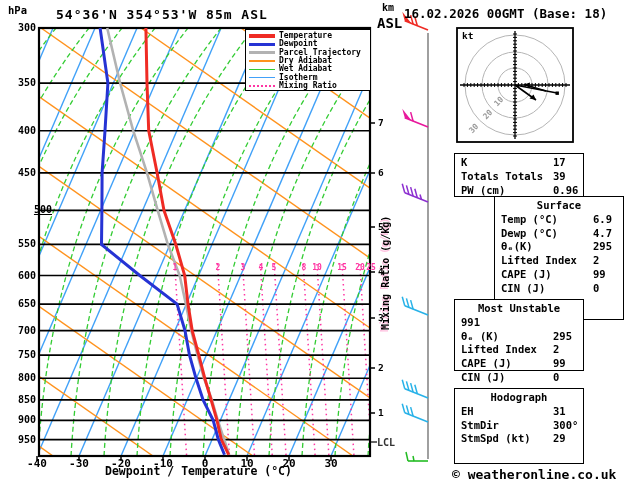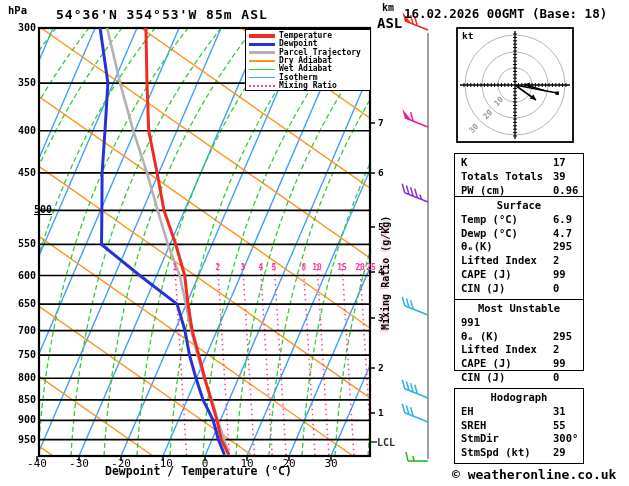--- a/index.html
+++ b/index.html
@@ -13,21 +13,21 @@
   .prow .pl{width:92px;}
   .prow .pv{flex:1;}
   .phead{font-size:10.5px;font-weight:bold;height:13.8px;line-height:13.8px;text-align:center;}
   .legend{position:absolute;left:245px;top:29px;width:126px;height:62px;border:1.7px solid #000;
           background:#fff;box-sizing:border-box;padding:2px 0 0 3px;}
   .lrow{display:flex;align-items:center;height:8.3px;}
   .lswatch{width:26px;margin-right:4px;flex:0 0 26px;}
   .ltext{font-size:8px;font-weight:bold;line-height:8px;}
   .mixlbl{position:absolute;font-size:8px;font-weight:bold;transform:translateX(-50%);}
   .plbl{position:absolute;font-size:10px;font-weight:bold;text-align:right;width:30px;}
-  .tlbl{position:absolute;font-size:11px;font-weight:normal;transform:translateX(-50%);}
+  .tlbl{position:absolute;font-size:11px;font-weight:bold;transform:translateX(-50%);}
   .kmlbl{position:absolute;font-size:9.5px;font-weight:bold;}
   .ringlbl{position:absolute;font-size:8px;font-weight:bold;color:#9a9a9a;transform:rotate(-45deg);}
 </style>
 </head>
 <body>
 
 <div id="gfx"><svg width="629" height="486" viewBox="0 0 629 486" xmlns="http://www.w3.org/2000/svg">
       <defs>
         <clipPath id="plotclip">
           <rect x="39" y="28" width="331" height="428"></rect>
@@ -281,21 +281,21 @@
       </div>
       <div class="prow">
         <span class="pl">Totals Totals</span>
         <span class="pv">39</span>
       </div>
       <div class="prow">
         <span class="pl">PW (cm)</span>
         <span class="pv">0.96</span>
       </div>
     </div>
-    <div class="panelbox" style="top: 196px; height: 124px;">
+    <div class="panelbox" style="top: 196px; height: 124px; margin-left: 40px;">
       <div class="phead">Surface</div>
       <div class="prow">
         <span class="pl">Temp (°C)</span>
         <span class="pv">6.9</span>
       </div>
       <div class="prow">
         <span class="pl">Dewp (°C)</span>
         <span class="pv">4.7</span>
       </div>
       <div class="prow">
@@ -335,24 +335,20 @@
       <div class="prow">
         <span class="pl">CIN (J)</span>
         <span class="pv">0</span>
       </div>
     </div>
     <div class="panelbox" style="top: 388px; height: 76px;">
       <div class="phead">Hodograph</div>
       <div class="prow">
         <span class="pl">EH</span>
         <span class="pv">31</span>
-      </div>
-      <div class="prow">
-        <span class="pl">SREH</span>
-        <span class="pv">55</span>
       </div>
       <div class="prow">
         <span class="pl">StmDir</span>
         <span class="pv">300°</span>
       </div>
       <div class="prow">
         <span class="pl">StmSpd (kt)</span>
         <span class="pv">29</span>
       </div>
     </div>

